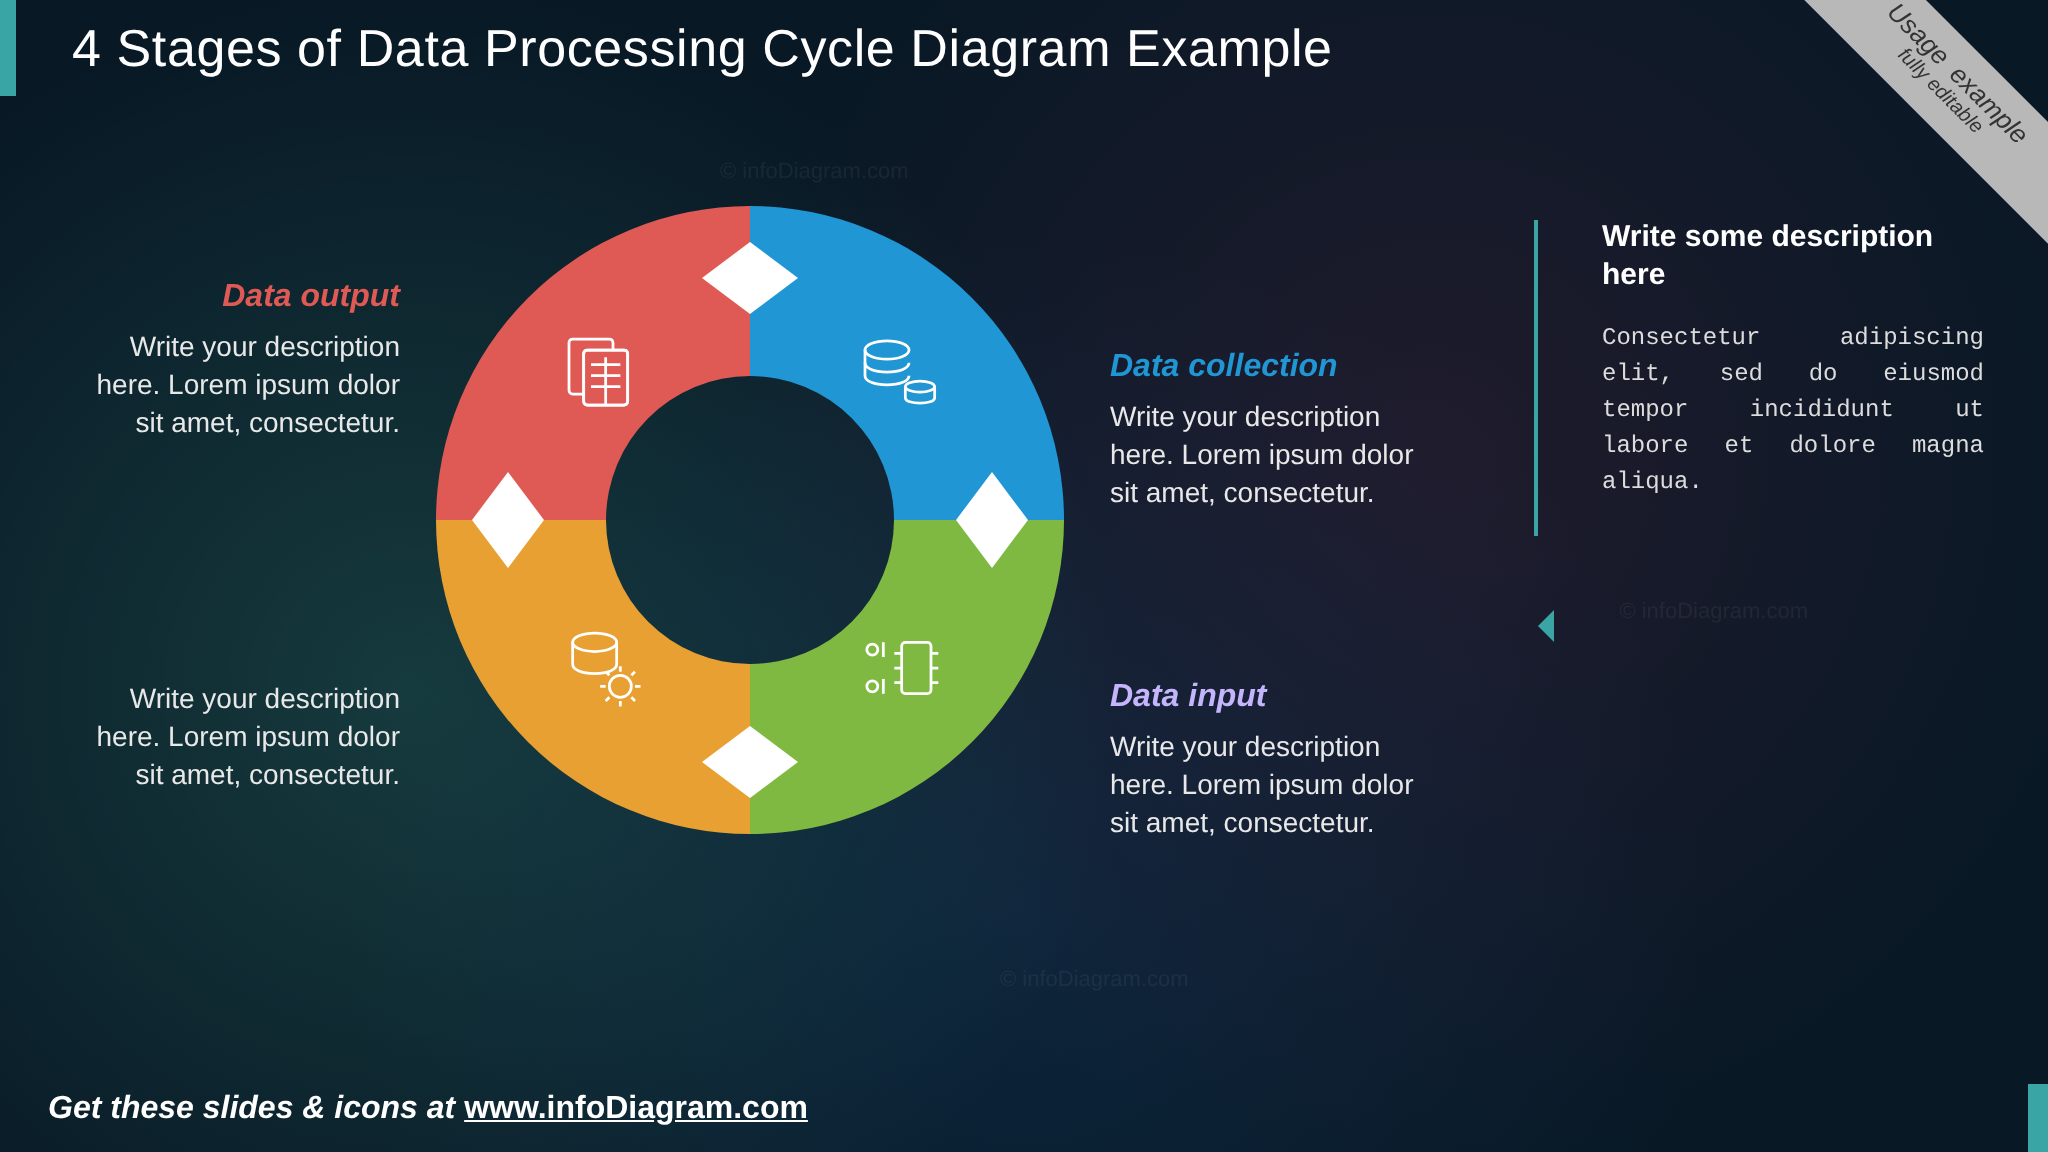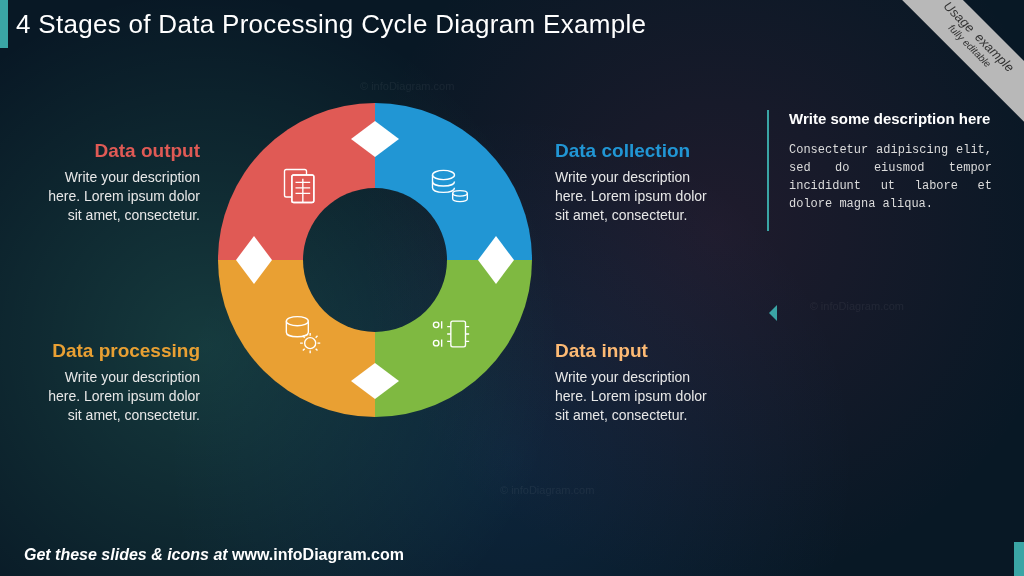--- a/index.html
+++ b/index.html
@@ -27,21 +27,21 @@
   display: flex;
   align-items: center;
 }
 .accent-left {
   width: 8px; height: 48px;
   background: #3aa5a5;
 }
 .title {
   font-size: 26px;
   font-weight: 400;
-  padding-left: 8px;
+  padding-left: 28px;
   letter-spacing: 0.3px;
 }
 .ribbon {
   position: absolute;
   top: 20px; right: -50px;
   width: 200px;
   background: #b8b8b8;
   color: #333;
   text-align: center;
   transform: rotate(45deg);
@@ -71,43 +71,44 @@
   color: #fff;
   display:flex; align-items:center; justify-content:center;
 }
 .icon-wrap svg { width: 44px; height: 44px; stroke: #fff; fill: none; stroke-width: 1.5; }
 
 .label {
   position: absolute;
   width: 165px;
 }
 .label h3 {
-  font-size: 19px;
+  font-size: 16px;
   font-weight: 700;
   line-height: 1.15;
   margin-bottom: 6px;
+  font-style: italic;
 }
 .label p {
   font-size: 14px;
   line-height: 1.35;
   color: #e8e8e8;
 }
 .lbl-red h3 { color: #e05a55; }
-.lbl-blue h3 { color: #2196d4; }
-.lbl-green h3 { color: #fdba74; }
+.lbl-blue h3 { color: #2196d4; margin-top: 35px; }
+.lbl-green h3 { color: #c4b5fd; }
 .lbl-orange h3 { color: #e9a033; }
 .text-right { text-align: right; }
 
 .side-panel {
   position: absolute;
   right: 32px;
   top: 110px;
   width: 225px;
   border-left: 2px solid #3aa5a5;
-  padding-left: 20px;
+  padding-left: 32px;
 }
 .side-panel::before {
   content:"";
   position:absolute;
   left:-8px; top:195px;
   border:8px solid transparent;
   border-right-color:#3aa5a5;
 }
 .side-panel h4 {
   font-size: 15px;
@@ -124,21 +125,21 @@
   font-family: Liberation Mono, monospace;
 }
 
 .footer {
   position: absolute;
   bottom: 12px; left: 24px;
   font-size: 16px;
   font-style: italic;
   font-weight: 600;
 }
-.footer strong { font-weight: 800; font-style: normal; }
+.footer strong { font-weight: 800; font-style: normal; text-decoration: underline; }
 .accent-br {
   position: absolute;
   right: 0; bottom: 0;
   width: 10px; height: 34px;
   background: #3aa5a5;
 }
 .watermark {
   position: absolute;
   color: rgba(255,255,255,0.06);
   font-size: 11px;
@@ -225,21 +226,20 @@
 
 <div class="label lbl-blue" style="top:140px; left:555px">
   <h3>Data collection</h3>
   <p>Write your description here. Lorem ipsum dolor sit amet, consectetur.</p>
 </div>
 <div class="label lbl-green" style="top:340px; left:555px">
   <h3>Data input</h3>
   <p>Write your description here. Lorem ipsum dolor sit amet, consectetur.</p>
 </div>
 <div class="label lbl-orange text-right" style="top:340px; left:35px">
-  <h3>Data processing</h3>
   <p>Write your description here. Lorem ipsum dolor sit amet, consectetur.</p>
 </div>
 <div class="label lbl-red text-right" style="top:140px; left:35px">
   <h3>Data output</h3>
   <p>Write your description here. Lorem ipsum dolor sit amet, consectetur.</p>
 </div>
 
 <div class="side-panel">
   <h4>Write some description here</h4>
   <p>Consectetur adipiscing elit, sed do eiusmod tempor incididunt ut labore et dolore magna aliqua.</p>

